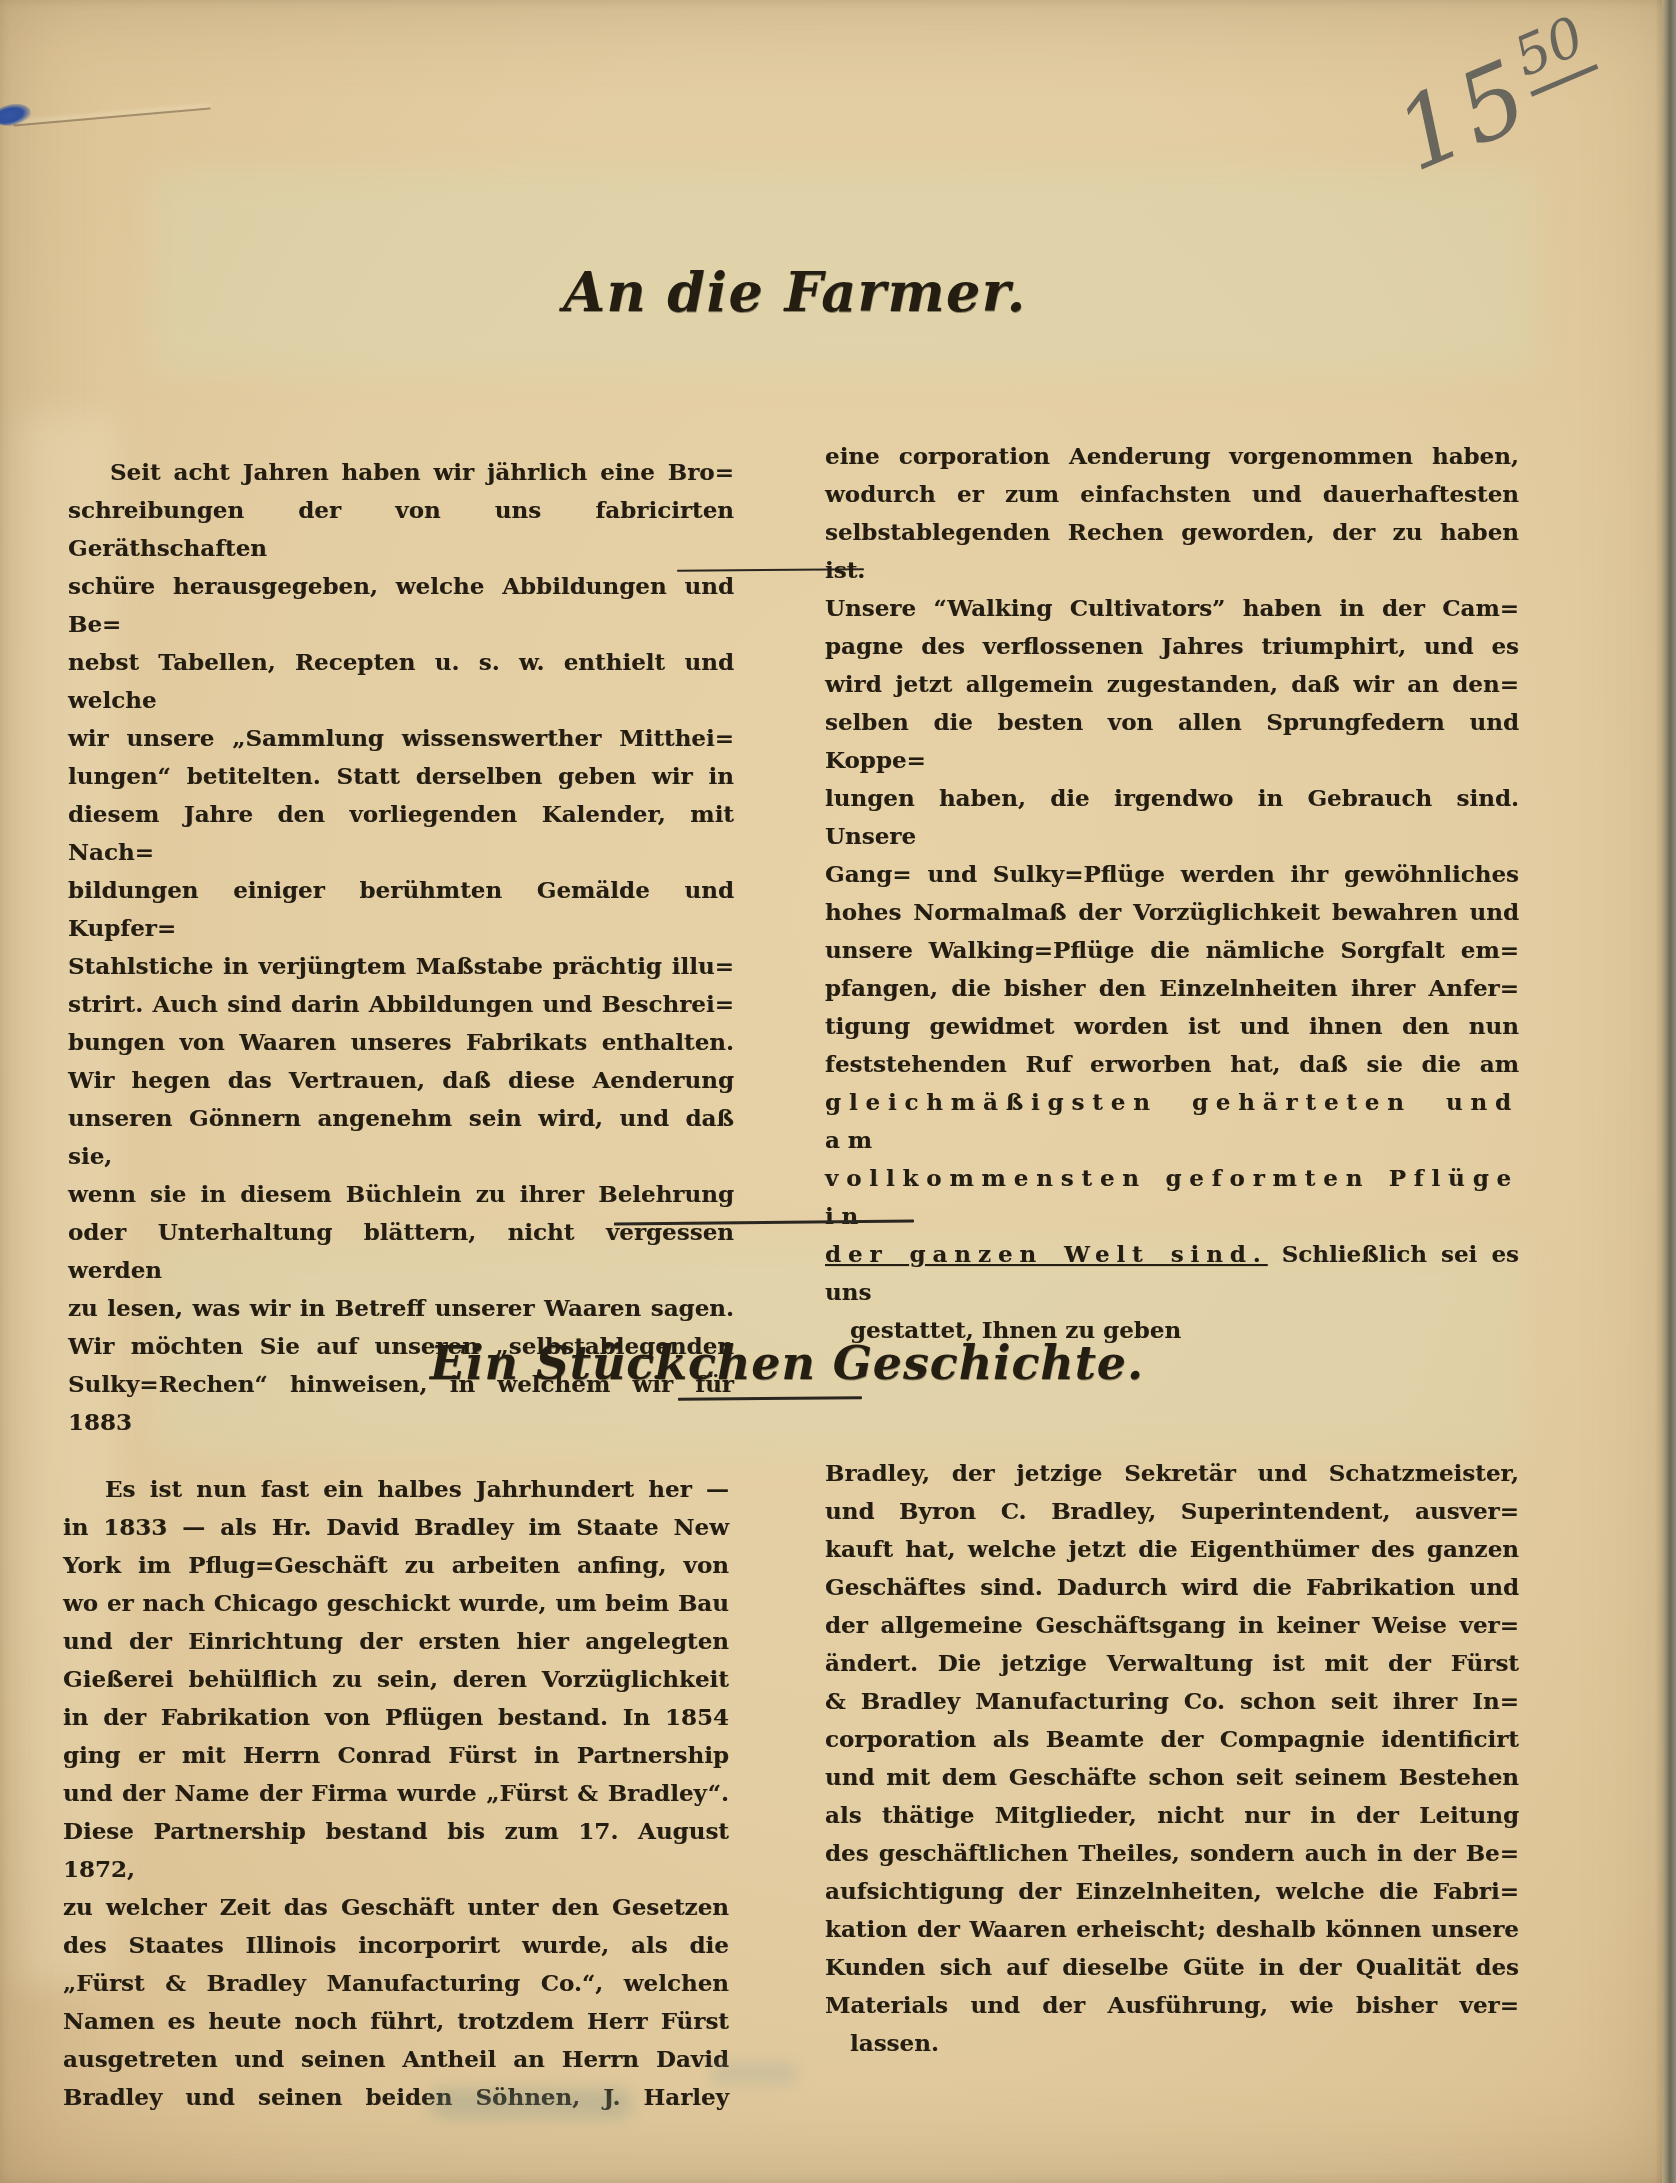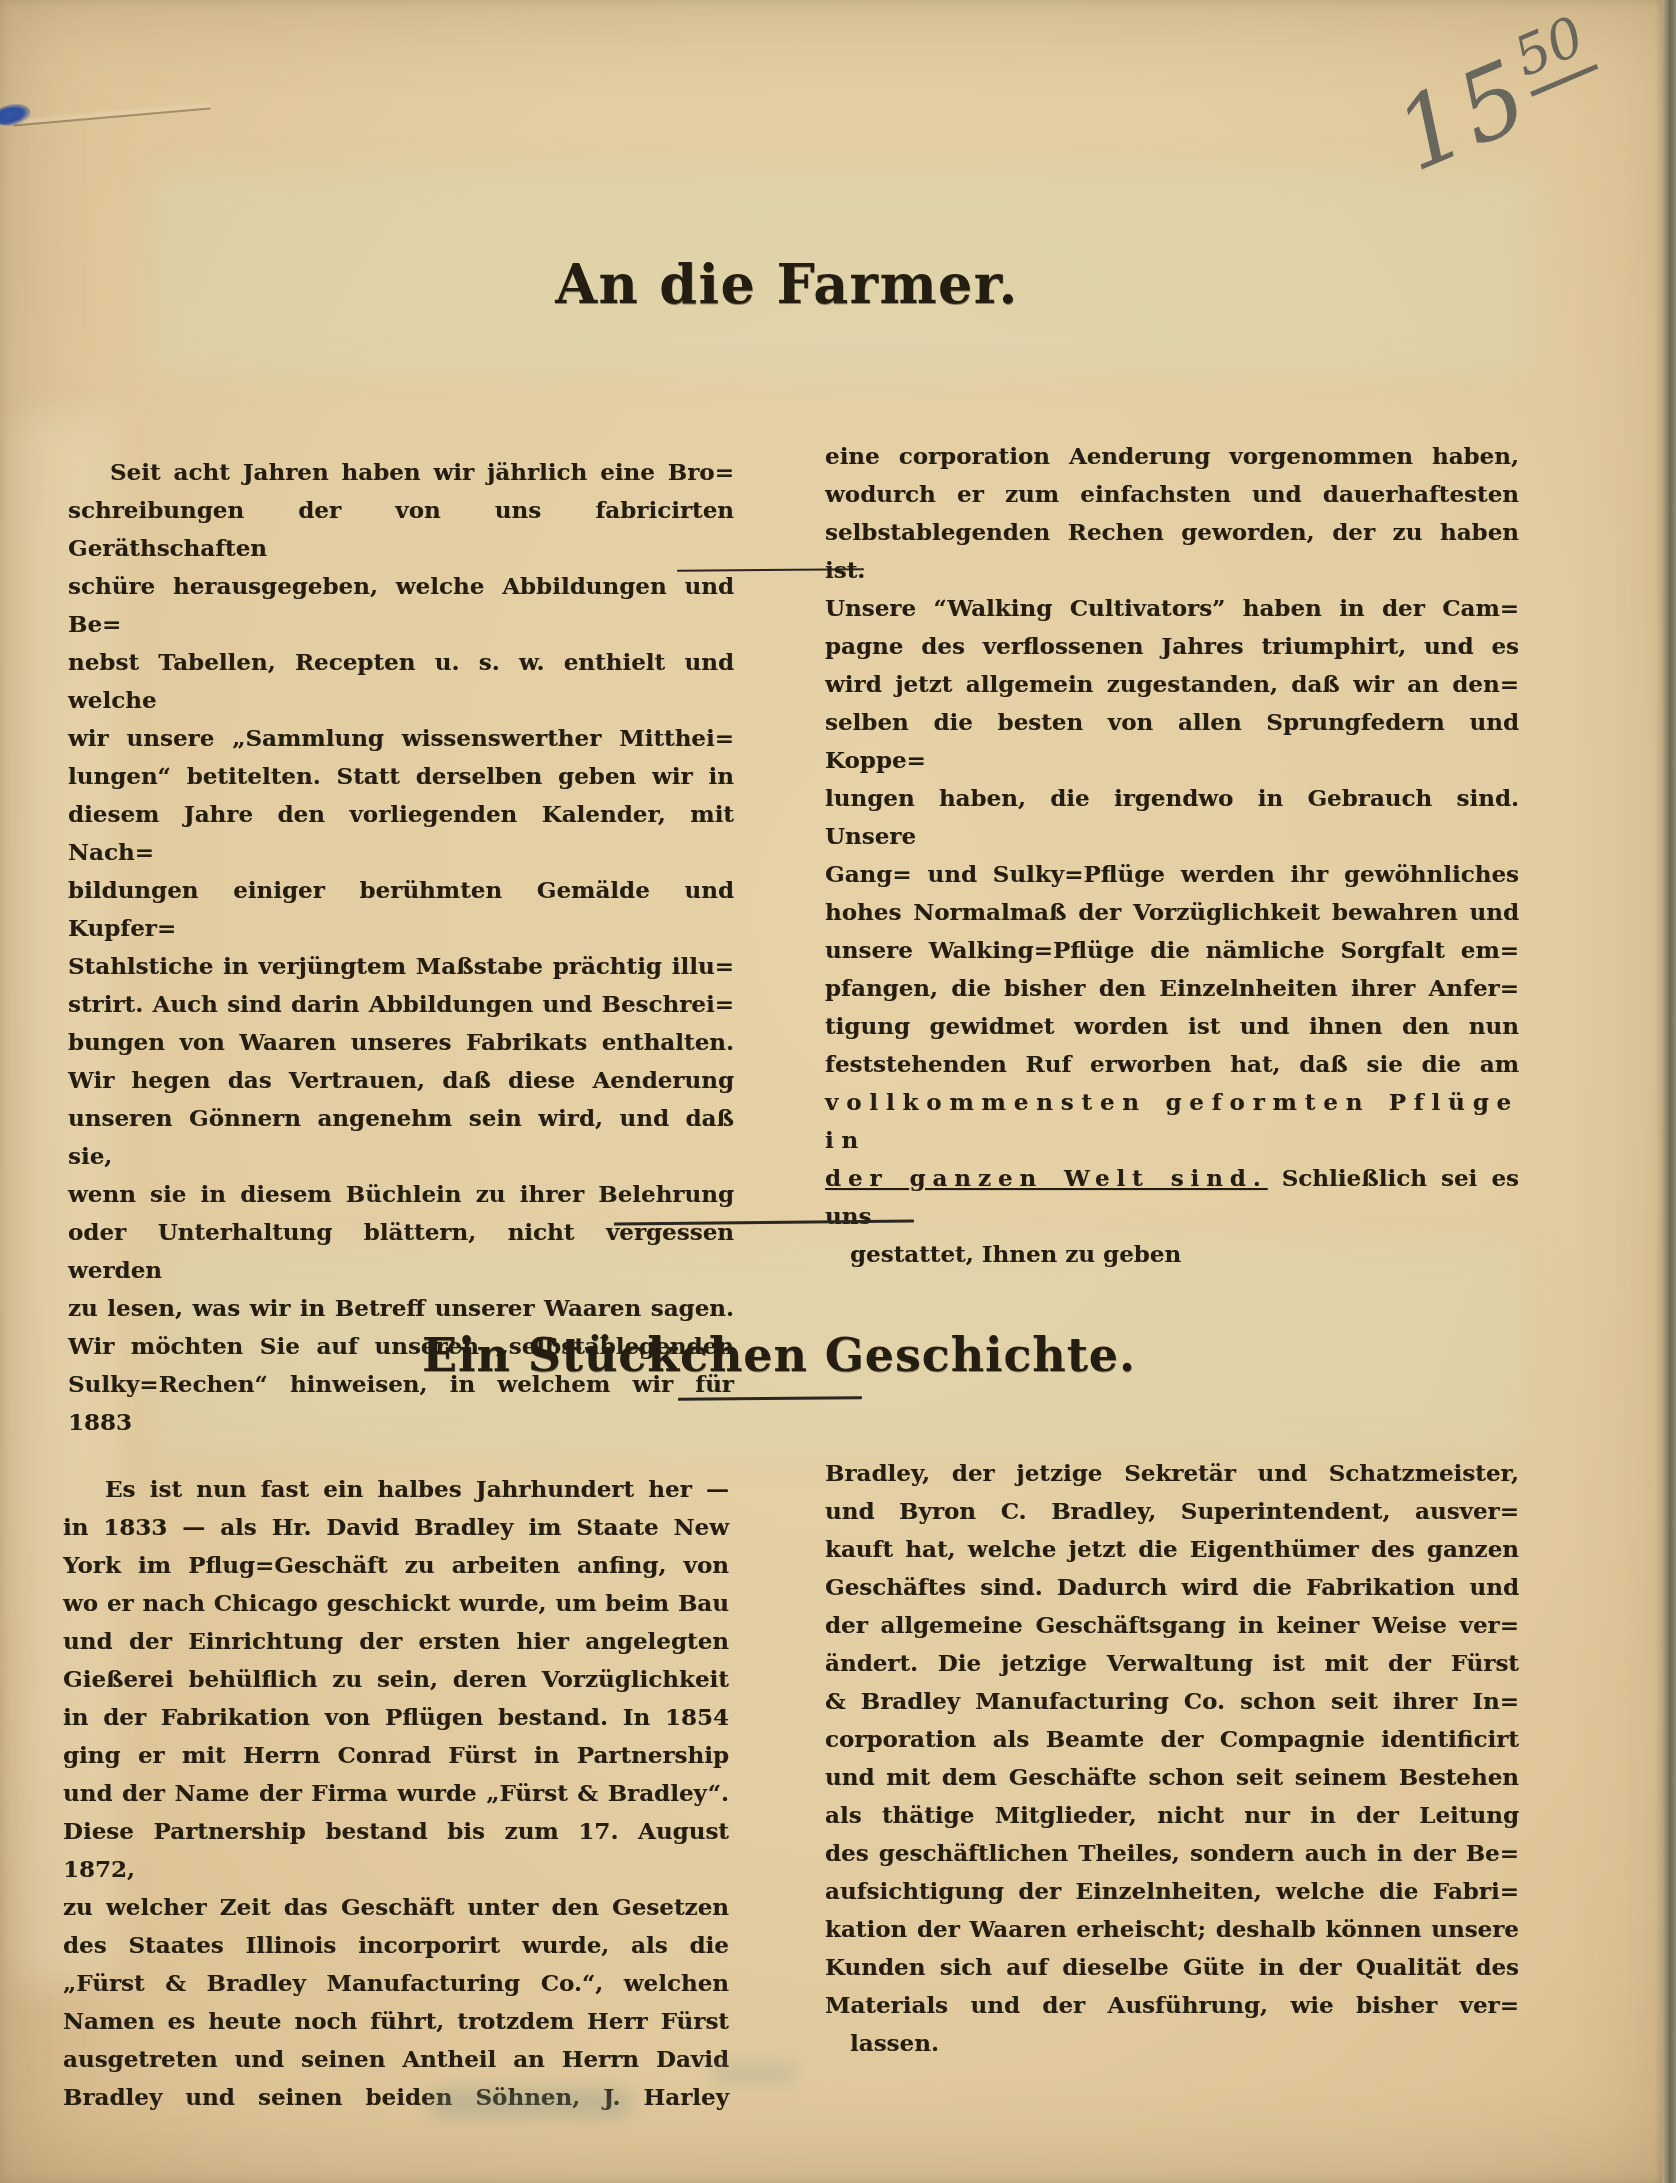--- a/index.html
+++ b/index.html
@@ -31,23 +31,23 @@
   .bluemark{position:absolute;left:-4.6px;top:104px;width:36px;height:21px;
     background:radial-gradient(ellipse at 40% 50%, #35559f 0%, #2e4f9e 45%, rgba(46,79,158,0) 78%);
     transform:rotate(-14deg);border-radius:50% 65% 45% 55%;}
   
   .price{position:absolute;left:1394px;top:44px;transform:rotate(-23deg);
     color:var(--pencil,#5f5f58);font-style:italic;opacity:0.92;white-space:nowrap;}
   .p-large{font-size:98px;letter-spacing:3.7px;}
   .p-small{font-size:54px;position:relative;top:-45px;left:4.6px;
     border-bottom:5px solid var(--pencil,#5f5f58);padding:0 2.8px 2.8px 0.9px;}
   
-  .title{position:absolute;margin:8px;color:var(--ink,#241d12);font-weight:bold;
+  .title{position:absolute;margin:16px;color:var(--ink,#241d12);font-weight:bold;
     white-space:nowrap;transform:translateX(-50%);
-    text-shadow:0.5px 0.5px 0.6px rgba(40,30,15,0.45);}
+    text-shadow:0.5px 0.5px 0.6px rgba(40,30,15,0.45);font-style:italic;}
   .t1{left:779px;top:244px;font-size:54px;letter-spacing:1.4px;}
   .t2{left:771px;top:1320px;font-size:46px;letter-spacing:0.9px;}
   .rule{position:absolute;background:#2b2620;border-radius:0.9px;}
   .r1{left:677px;top:569px;width:187px;height:2.3px;transform:rotate(-0.4deg);}
   .r2{left:614px;top:1221px;width:300px;height:2.8px;transform:rotate(-0.6deg);}
   .r3{left:678px;top:1397px;width:184px;height:2.8px;transform:rotate(-0.5deg);}
   
   .col{position:absolute;color:var(--ink,#241d12);font-weight:bold;
     font-size:23px;line-height:38px;
     text-shadow:0.3px 0.3px 0.4px rgba(40,30,15,0.35);}
@@ -110,20 +110,21 @@
       <div class="tline">pagne des verflossenen Jahres triumphirt, und es</div>
       <div class="tline">wird jetzt allgemein zugestanden, daß wir an den=</div>
       <div class="tline">selben die besten von allen Sprungfedern und Koppe=</div>
       <div class="tline">lungen haben, die irgendwo in Gebrauch sind.  Unsere</div>
       <div class="tline">Gang= und Sulky=Pflüge werden ihr gewöhnliches</div>
       <div class="tline">hohes Normalmaß der Vorzüglichkeit bewahren und</div>
       <div class="tline">unsere Walking=Pflüge die nämliche Sorgfalt em=</div>
       <div class="tline">pfangen, die bisher den Einzelnheiten ihrer Anfer=</div>
       <div class="tline">tigung gewidmet worden ist und ihnen den nun</div>
       <div class="tline">feststehenden Ruf erworben hat, daß sie die am</div>
+      <div class="tline sperr">gleichmäßigsten gehärteten und am</div>
       <div class="tline sperr">vollkommensten geformten Pflüge in</div>
       <div class="tline"><span class="sperr-inline">der ganzen Welt sind.</span><span> Schließlich sei es uns</span></div>
       <div class="tline last">gestattet, Ihnen zu geben</div>
     </div>
 
   <div class="rule r2"></div>
 
   <h1 class="title t2">Ein Stückchen Geschichte.</h1>
   <div class="rule r3"></div>
 

